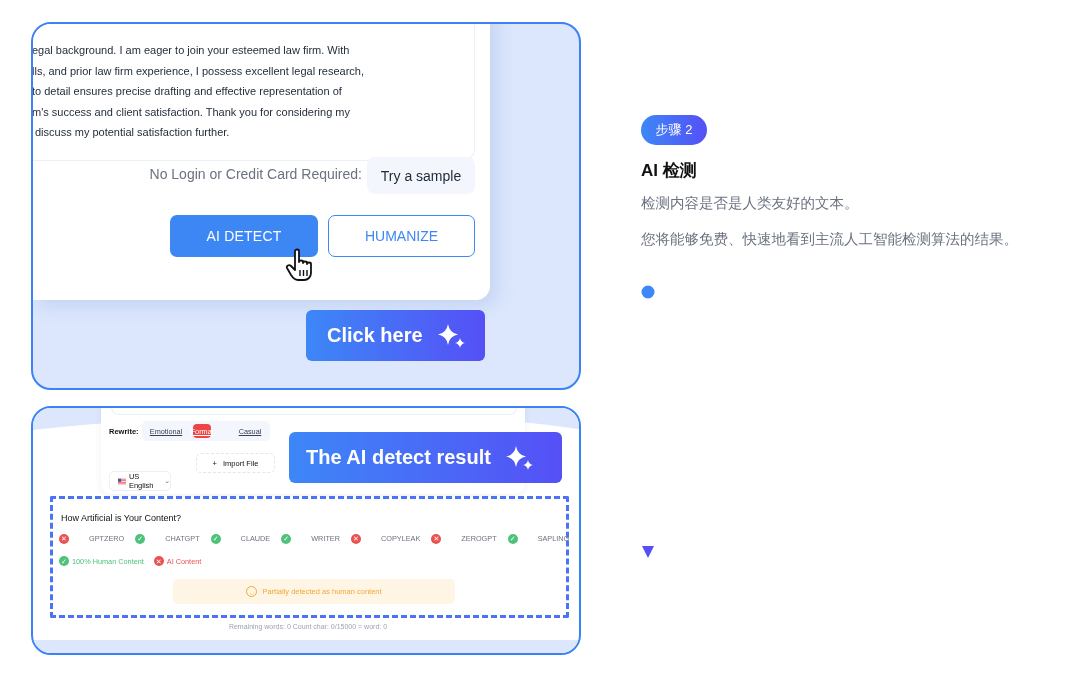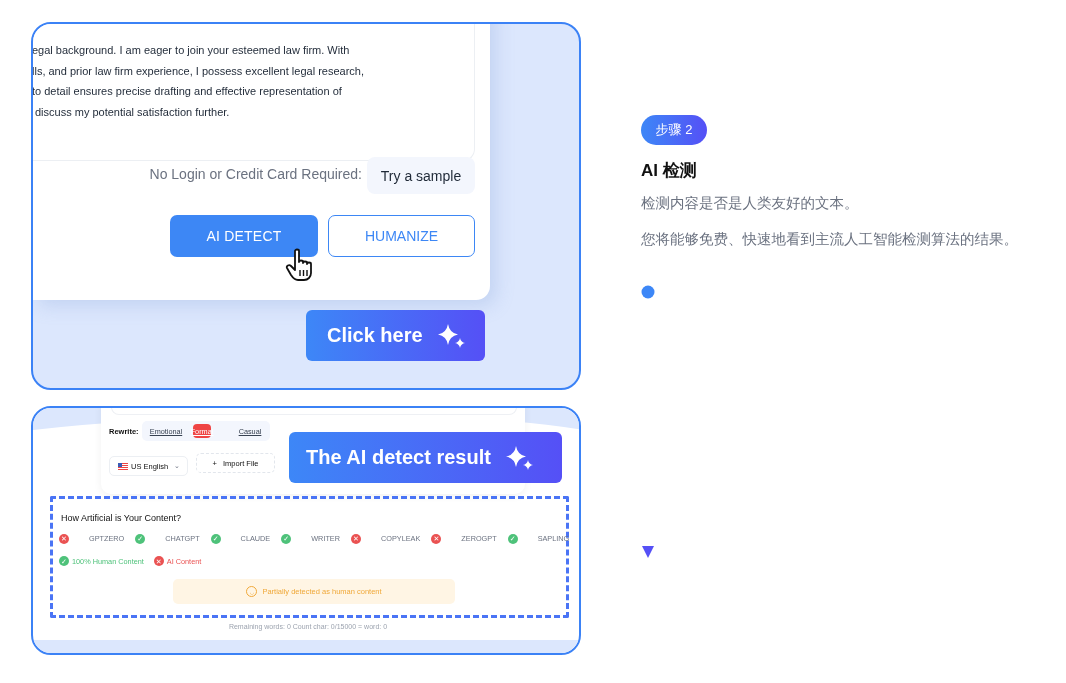--- a/index.html
+++ b/index.html
@@ -31,21 +31,21 @@
   
   .panel-bottom { left:31px; top:406px; width:550px; height:249px; background:#fff; }
   .wave { position:absolute; left:0; top:0; width:550px; height:30px; }
   .bottom-strip { position:absolute; left:0; bottom:0; width:550px; height:13px; background:#dce7fd; }
   .card-bottom { position:absolute; left:68px; top:-6px; width:424px; height:92px; background:#fff; border-radius:0 0 10px 10px;
                  box-shadow:0 2px 8px rgba(0,0,0,0.06); }
   .card-bottom-top { position:absolute; left:10px; top:0; width:404px; height:12px; border:1px solid #eef0f4; border-top:none; border-radius:0 0 8px 8px; }
   .rewrite-lbl { position:absolute; left:8px; top:25px; font-size:7.5px; font-weight:bold; color:#111; }
   .seg { position:absolute; left:41px; top:19px; width:128px; height:20px; background:#f3f6fd; border-radius:5px; }
   .seg span { position:absolute; top:3px; height:14px; font-size:7.3px; color:#374151; display:flex; align-items:center; justify-content:center; border-radius:4px;text-decoration:underline; }
-  .lang { position:absolute; left:8px; top:54px; width:79px; height:20px; border:1px solid #eceff3; border-radius:5px; font-size:7.5px;
+  .lang { position:absolute; left:8px; top:69px; width:62px; height:20px; border:1px solid #eceff3; border-radius:5px; font-size:7.5px;
           display:flex; align-items:center; padding-left:8px; box-sizing:border-box; color:#111; }
   .import { position:absolute; left:95px; top:51px; width:79px; height:20px; border:1px dashed #e2e6ec; border-radius:5px; font-size:7.5px;
             display:flex; align-items:center; justify-content:center; box-sizing:border-box; color:#111; }
   .result-btn { left:256px; top:24px; width:273px; height:51px; font-size:20px; padding-left:17px; box-sizing:border-box; }
   .dashed { position:absolute; left:17px; top:88px; width:519px; height:122px; border:3px dashed #4a74f5; border-radius:2px; box-sizing:border-box; }
   .how { position:absolute; left:28px; top:105px; font-size:9px; color:#111; }
   .detectors { position:absolute; left:26px; top:125px; display:flex; align-items:center; white-space:nowrap; }
   .det { display:flex; align-items:center; font-size:7.3px; color:#6b7280; margin-right:11px;gap:17px; }
   .dot { width:10px; height:10px; border-radius:50%; display:inline-flex; align-items:center; justify-content:center; margin-right:3px; color:#fff; font-size:7px; line-height:1; }
   .dot.ok { background:#4ec27a; } .dot.bad { background:#ea5252; }
@@ -69,20 +69,21 @@
 </head>
 <body>
 
 <div class="panel panel-top">
   <div class="card-top">
     <div class="text-box">
       <div class="essay">
         <div>egal background. I am eager to join your esteemed law firm. With</div>
         <div>lls, and prior law firm experience, I possess excellent legal research,</div>
         <div>to detail ensures precise drafting and effective representation of</div>
+        <div>m's success and client satisfaction. Thank you for considering my</div>
         <div style="padding-left:3px">discuss my potential satisfaction further.</div>
       </div>
     </div>
     <div class="req-label">No Login or Credit Card Required:</div>
     <div class="sample-btn">Try a sample</div>
     <div class="detect-btn">AI DETECT</div>
     <div class="humanize-btn">HUMANIZE</div>
     <svg class="cursor" viewBox="0 0 30 34">
       <path d="M10 3 C10 1,14 1,14 3 L14 14 C14 12,18 12,18 14 L18 15 C18 13,22 13,22 15 L22 16 C22 14,26 14,26 16 L26 25 C26 29,23 32,19 32 L13 32 C10 32,8 30,6 27 L2 20 C1 18,4 16,6 18 L10 22 Z" fill="#fff" stroke="#111" stroke-width="1.8" stroke-linejoin="round"></path>
       <line x1="15" y1="22" x2="15" y2="28" stroke="#111" stroke-width="1.4"></line>

